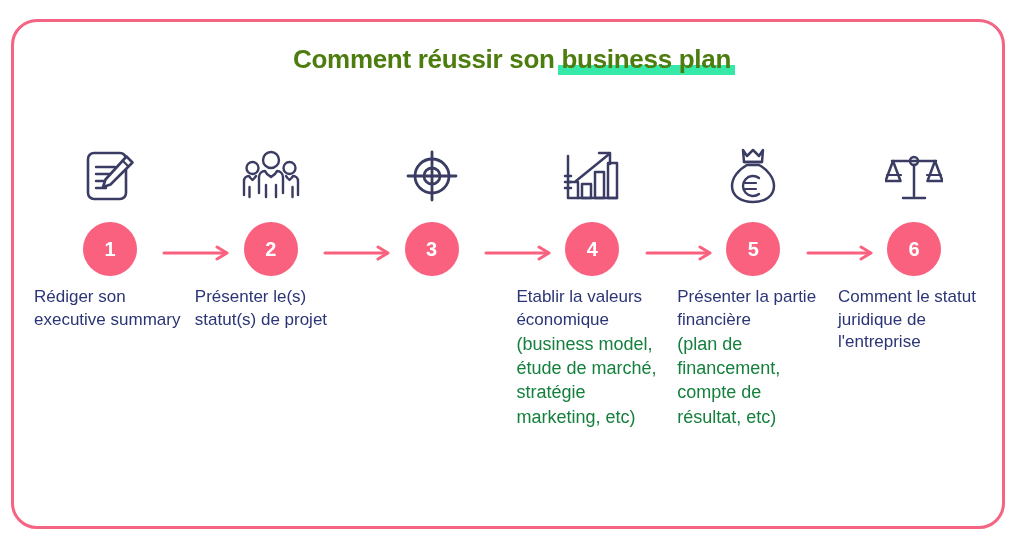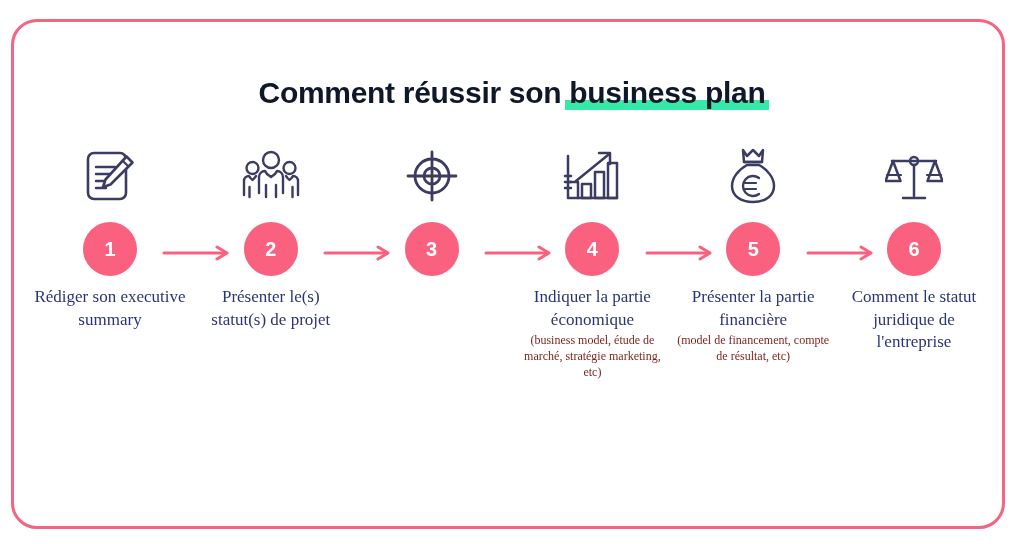--- a/index.html
+++ b/index.html
@@ -33,26 +33,25 @@
   
   .title-wrap {
     position: absolute;
     left: 0;
     top: 44px;
     width: 1024px;
     text-align: center;
   }
   .title {
     display: inline-block;
-    font-size: 30px;
+    font-size: 26px;
     font-weight: bold;
-    color: #0f172a;
+    color: #4d7c0f;
     letter-spacing: -0.3px;
     white-space: nowrap;
-    margin-top: 32px;
   }
   .title .hl {
     position: relative;
     display: inline-block;
     z-index: 1;
   }
   .title .hl::after {
     content: "";
     position: absolute;
     left: -4px;
@@ -103,30 +102,29 @@
     font-size: 20px;
     font-weight: bold;
     display: flex;
     align-items: center;
     justify-content: center;
   }
   .caption {
     font-size: 17px;
     line-height: 1.33;
     color: #2B3576;
-    text-align: center;
+    text-align: left;
     font-weight: normal;
     padding: 0 4px;
-    font-family: Liberation Serif, serif;
   }
   .subcaption {
     display: block;
-    font-size: 12px;
+    font-size: 18px;
     line-height: 1.34;
-    color: #7f1d1d;
+    color: #15803d;
     margin-top: 1px;
   }
 
   
   .arrows {
     position: absolute;
     left: 30px;
     top: 140px;
     width: 964px;
     height: 150px;
@@ -239,41 +237,41 @@
           <rect x="32" y="24" width="9" height="26"></rect>
           <rect x="45" y="15" width="9" height="35"></rect>
           <path d="M13 33 L45 7"></path>
           <path d="M36 5 H47 V16"></path>
         </svg>
       </div>
       <div class="num-row">
         <div class="num-circle">4</div>
       </div>
       <div class="caption">
-        <span>Indiquer la partie économique</span>
+        <span>Etablir la valeurs économique</span>
         <span class="subcaption">(business model, étude de marché, stratégie marketing, etc)</span>
       </div>
     </div>
 
     <div class="step">
       <div class="icon-box">
         <svg width="50" height="60" viewBox="0 0 50 60" fill="none" stroke="#3A3C63" stroke-width="2.5" stroke-linecap="round" stroke-linejoin="round">
           <path d="M15 4 L19 10 L25 4 L31 10 L35 4 L34 16 H16 Z"></path>
           <path d="M16 16 H34"></path>
           <path d="M19 19 C10 24 4 32 4 40 C4 50 13 56 25 56 C37 56 46 50 46 40 C46 32 40 24 31 19 Z"></path>
           <path d="M31 32 a10 10 0 1 0 0 16" stroke-width="2.4"></path>
           <path d="M17 37 H28 M17 43 H28" stroke-width="2.2"></path>
         </svg>
       </div>
       <div class="num-row">
         <div class="num-circle">5</div>
       </div>
       <div class="caption">
         <span>Présenter la partie financière</span>
-        <span class="subcaption">(model de financement, compte de résultat, etc)</span>
+        <span class="subcaption">(plan de financement, compte de résultat, etc)</span>
       </div>
     </div>
 
     <div class="step">
       <div class="icon-box">
         <svg width="58" height="56" viewBox="0 0 58 56" fill="none" stroke="#3A3C63" stroke-width="2.5" stroke-linecap="round" stroke-linejoin="round">
           <circle cx="29" cy="13" r="4"></circle>
           <path d="M29 17 V48"></path>
           <path d="M18 50 H40"></path>
           <path d="M7 13 H51"></path>

